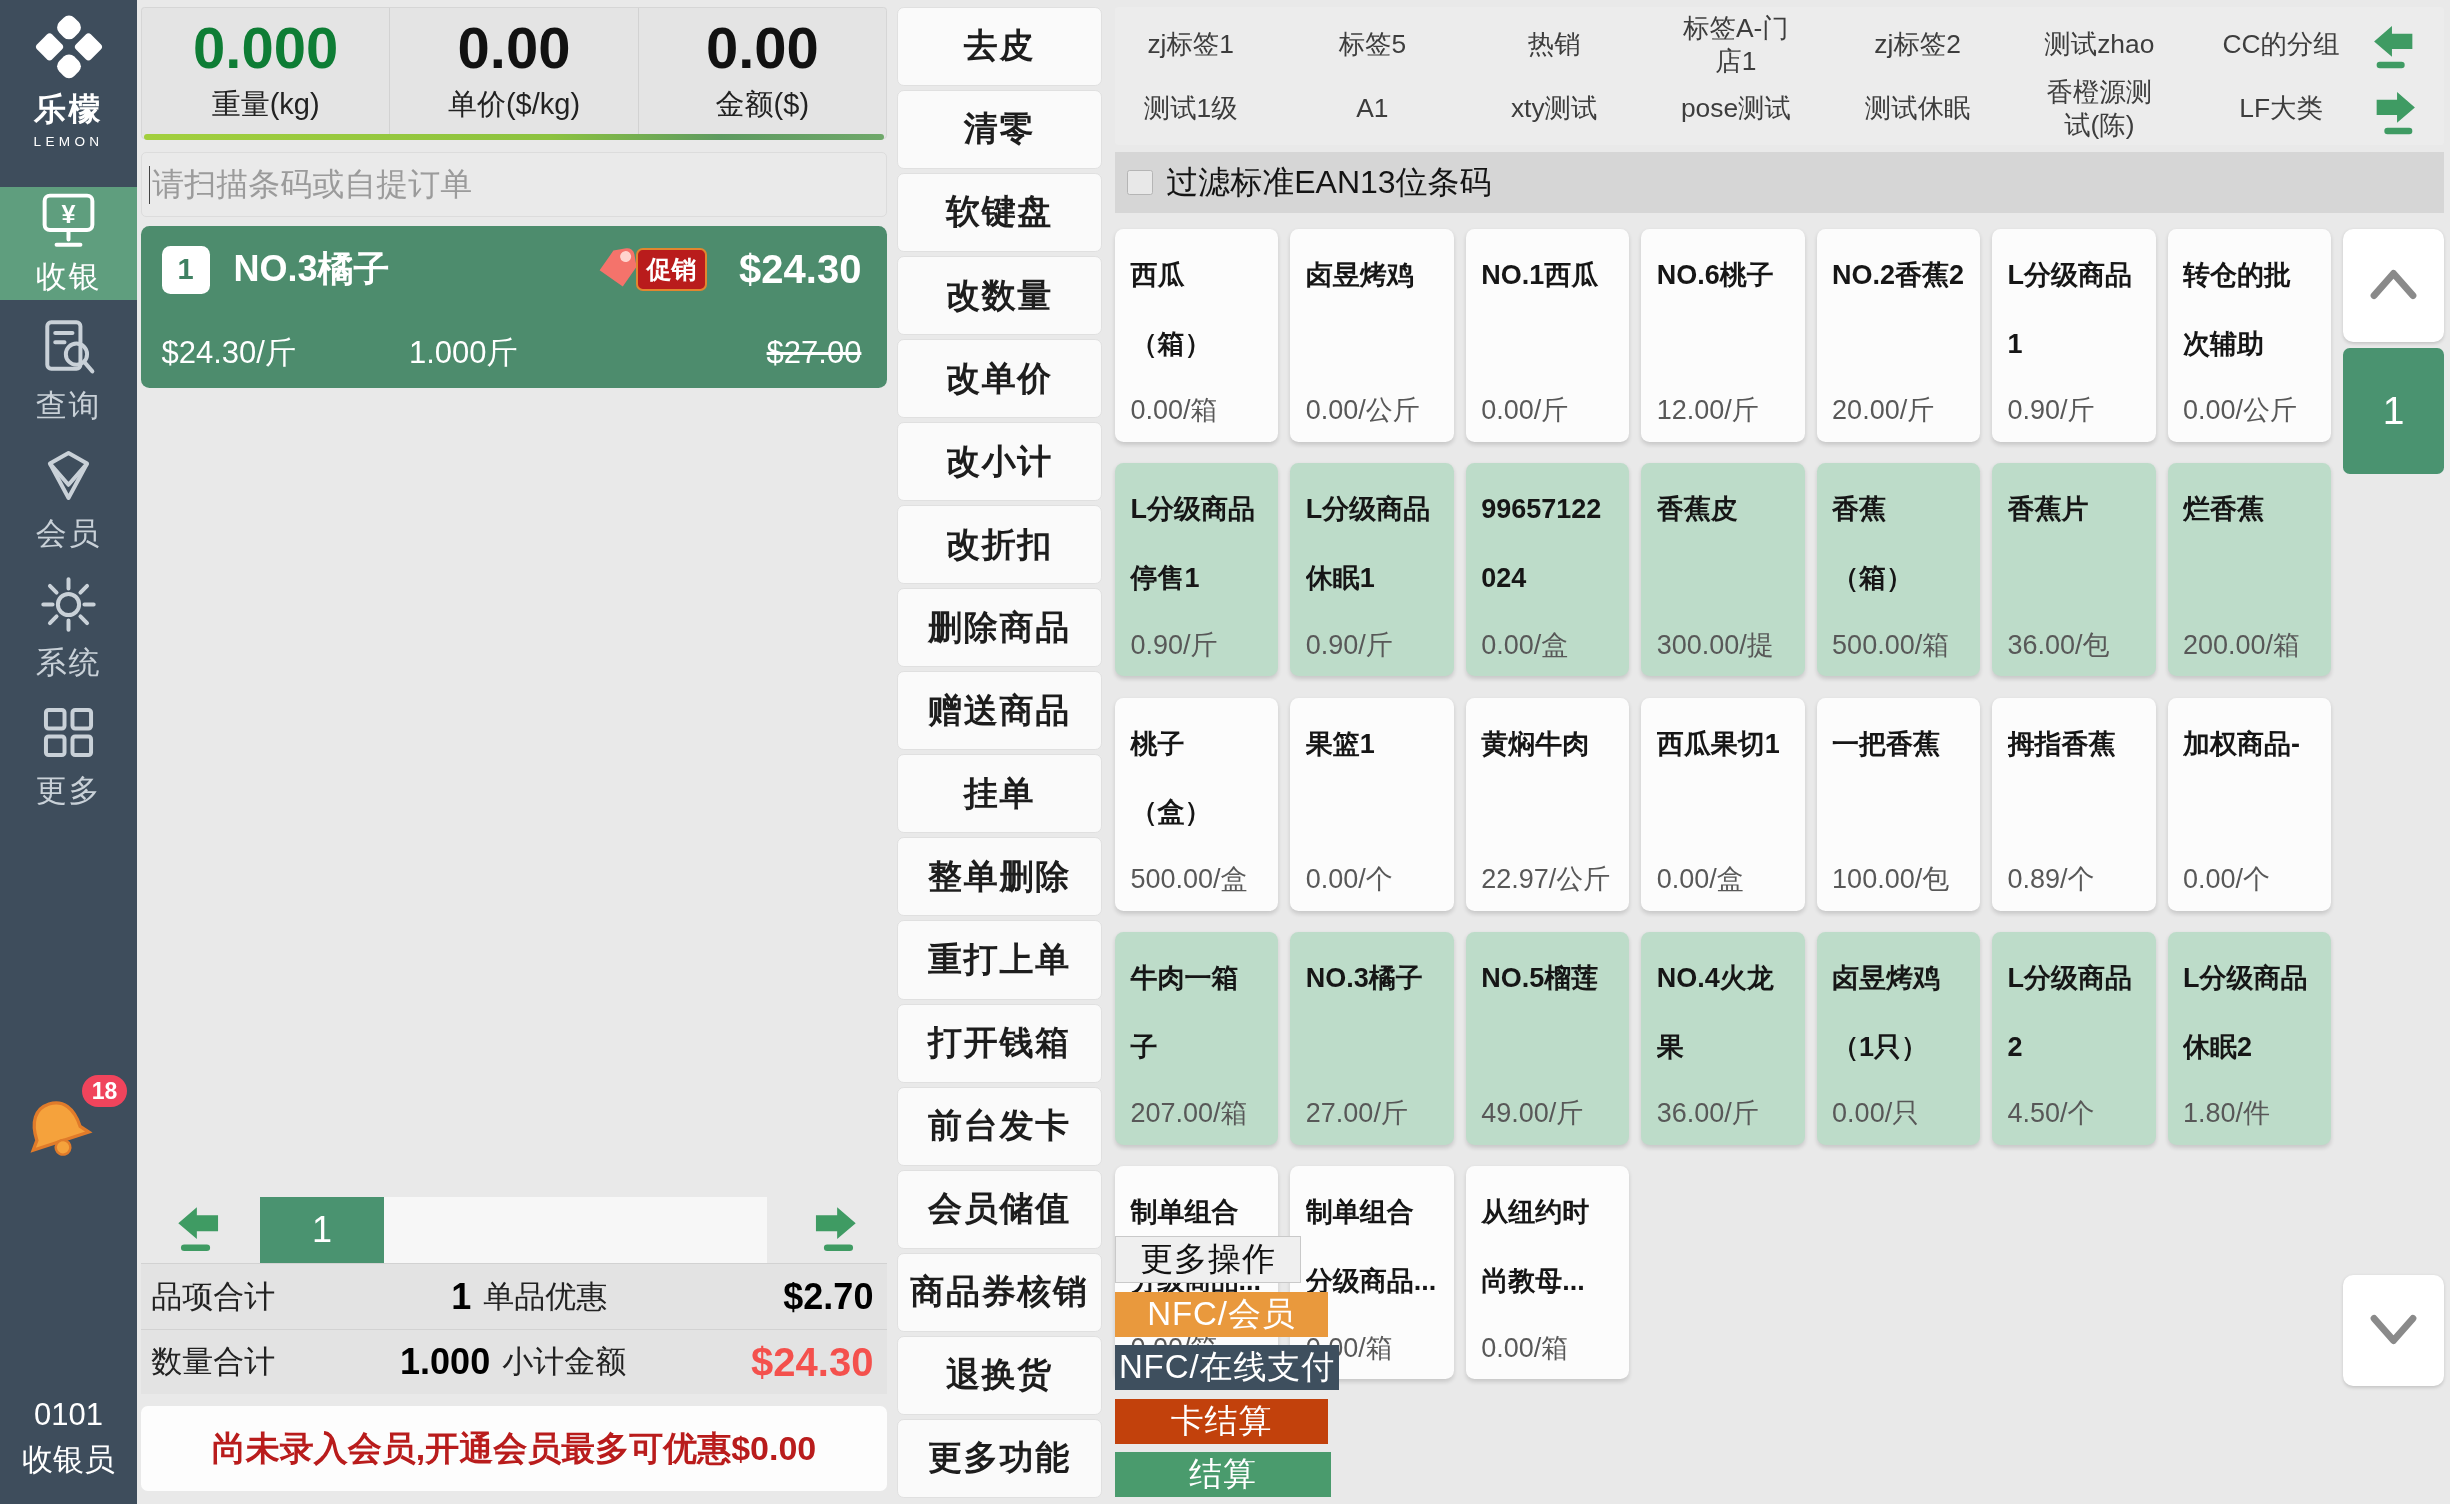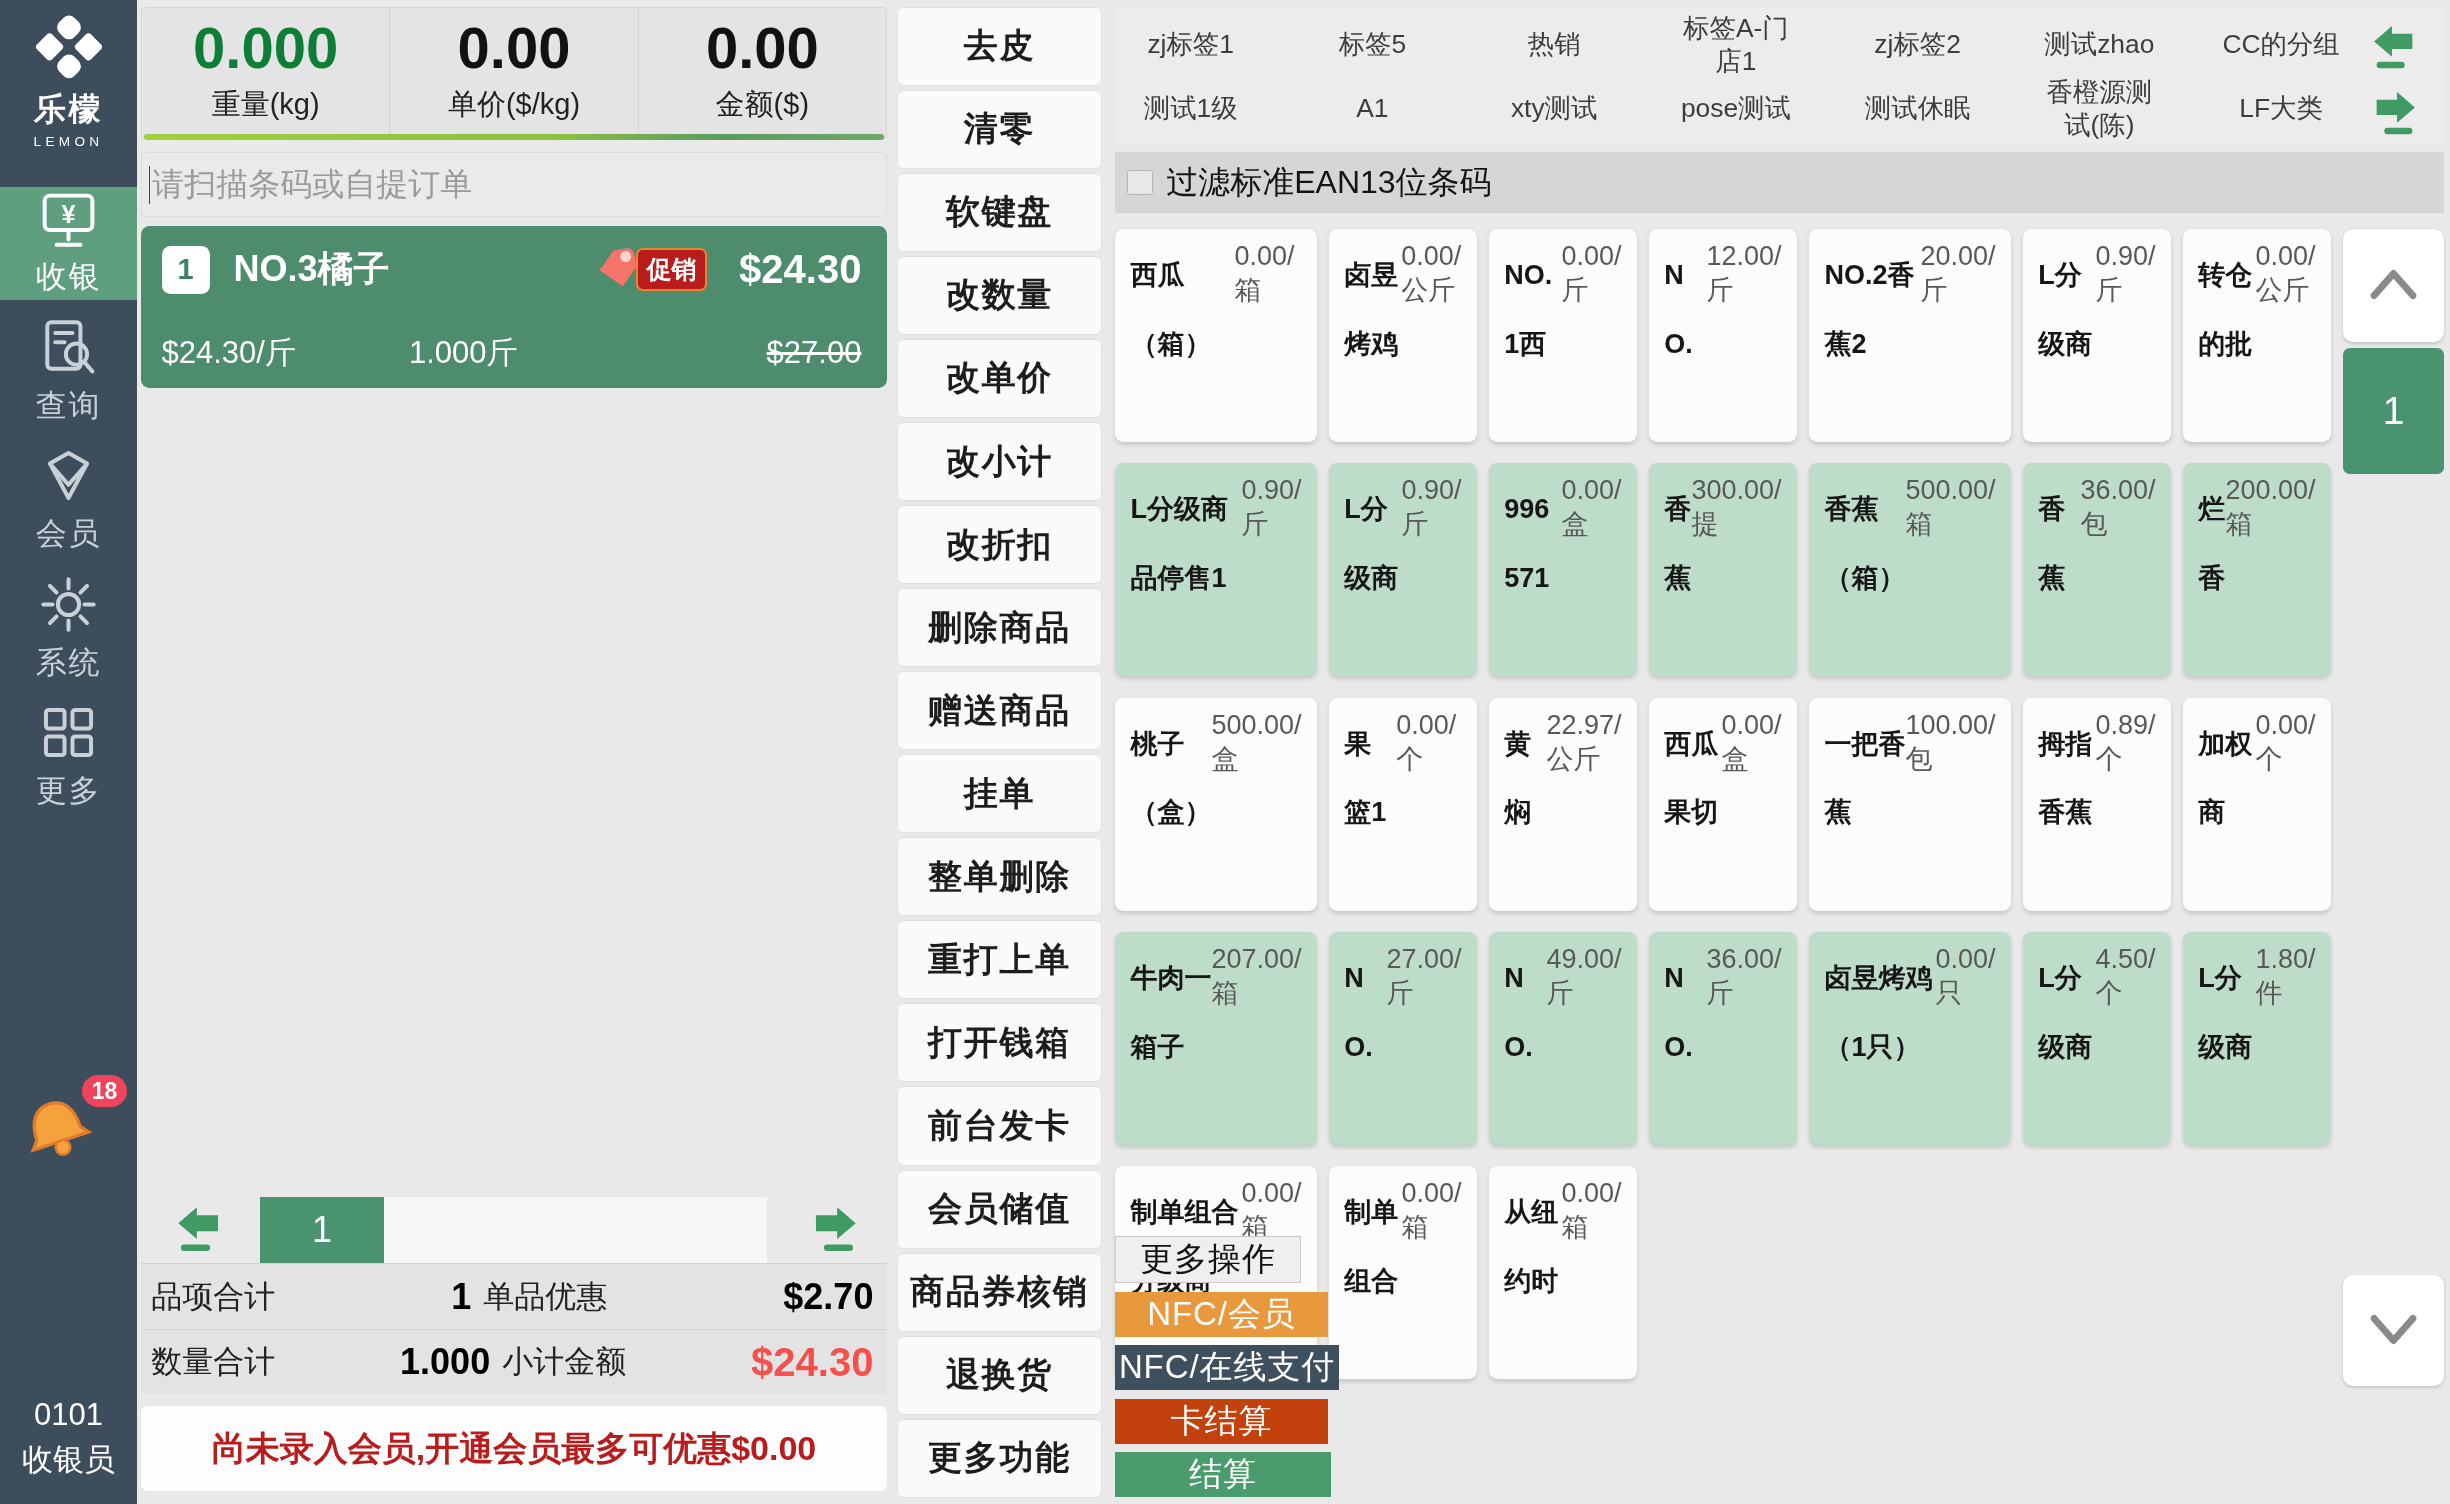--- a/index.html
+++ b/index.html
@@ -58,38 +58,38 @@
   .sum-row + .sum-row { border-top:0.9px solid #d2d2d2; }
   .sum-label { font-size:31px; color:#222; }
   .sum-v1 { margin-left:auto; font-size:36px; font-weight:bold; color:#000; }
   .sum-label2 { font-size:31px; color:#222; margin-left:12px; }
   .sum-v2 { margin-left:auto; font-size:36px; font-weight:bold; color:#000; }
   .sum-v2.red { color:#f4514d; font-size:40px; }
 
   .notice { position:absolute; left:141px; top:1406px; width:746px; height:85px; background:#fdfdfd; border-radius:6.8px; display:flex; align-items:center; justify-content:center; font-size:34px; font-weight:bold; color:#b91c1c; }
 
   
-  .actions-col { position:absolute; left:897px; top:6.8px; width:205px; height:1491px; display:flex; flex-direction:column; gap:4px;justify-content:flex-end; }
+  .actions-col { position:absolute; left:897px; top:6.8px; width:205px; height:1491px; display:flex; flex-direction:column; gap:4px; }
   .action-btn { flex:1; background:#fafafa; border:0.9px solid #e0e0e0; border-radius:6.8px; font-size:34px; font-weight:bold; color:#1d1d1d; letter-spacing:1.7px; display:flex; align-items:center; justify-content:center; cursor:pointer; font-family:inherit; }
 
   
   .tabs-panel { position:absolute; left:1115px; top:6.8px; width:1329px; height:138px; background:#ececec; border-radius:3.4px; padding:5.1px 94px 5.1px 6.8px; }
   .tab-row { display:grid; grid-template-columns:repeat(7,1fr); height:50%;gap:44px; }
   .tab { display:flex; align-items:center; justify-content:center; text-align:center; font-size:26.4px; color:#3d3d3d; line-height:1.25; cursor:pointer; padding:0 5.1px; }
   .tab-nav { position:absolute; right:22px; width:55px; height:55px; display:flex; align-items:center; justify-content:center; cursor:pointer; }
   .tab-nav.up-row { top:12px; } .tab-nav.down-row { top:78px; }
 
   
   .filterbar { position:absolute; left:1115px; top:152px; width:1329px; height:61px; background:#d6d6d6; display:flex; align-items:center; padding-left:12px; }
   .checkbox { width:25.6px; height:25.6px; background:#e8e8e8; border:1.7px solid #b5b5b5; border-radius:2.6px; margin-right:13.6px; cursor:pointer; }
   .filter-label { font-size:32px; color:#141414; }
 
   
   .grid { position:absolute; left:1115px; top:229px; width:1216px; display:grid; grid-template-columns:repeat(7,1fr); grid-auto-rows:213px; gap:21.3px 12px; }
-  .cell { background:#fcfcfc; border-radius:8.5px; box-shadow:0 2.6px 4.3px rgba(0,0,0,0.14); padding:12px 15.4px 13.6px 15.4px; display:flex; flex-direction:row; justify-content:space-between; cursor:pointer; }
+  .cell { background:#fcfcfc; border-radius:8.5px; box-shadow:0 2.6px 4.3px rgba(0,0,0,0.14); padding:12px 15.4px 13.6px 15.4px; display:flex; flex-direction:column; justify-content:space-between; cursor:pointer; }
   .cell.green { background:#bddcc9; }
   .cell-name { font-size:27px; font-weight:bold; color:#161616; line-height:2.55; word-break:break-all; max-height:142px; overflow:hidden; }
   .cell-price { font-size:27px; color:#585858; }
 
   
   .page-up, .page-down { position:absolute; left:2343px; width:101px; background:#fff; border-radius:10.2px; box-shadow:0 1.7px 3.4px rgba(0,0,0,0.15); display:flex; align-items:center; justify-content:center; cursor:pointer; }
   .page-up { top:229px; height:113px; }
   .page-down { top:1275px; height:111px; }
   .page-num { position:absolute; left:2343px; top:348px; width:101px; height:126px; background:#4a9370; border-radius:6.8px; color:#fff; font-size:39px; display:flex; align-items:center; justify-content:center; }
 

